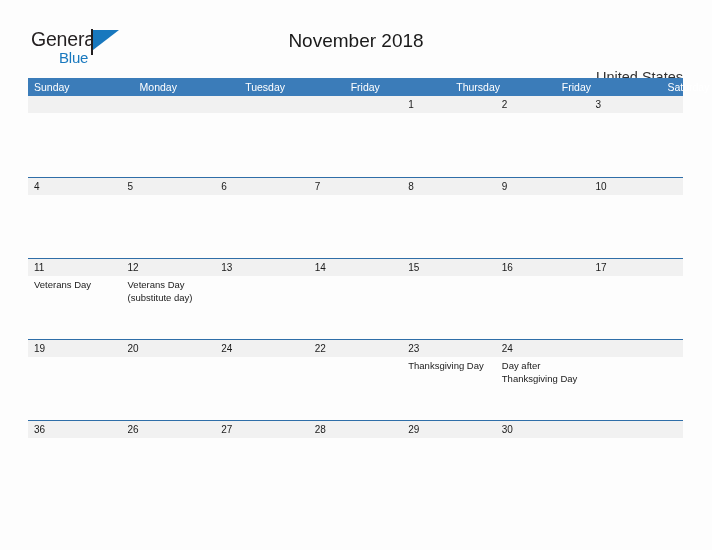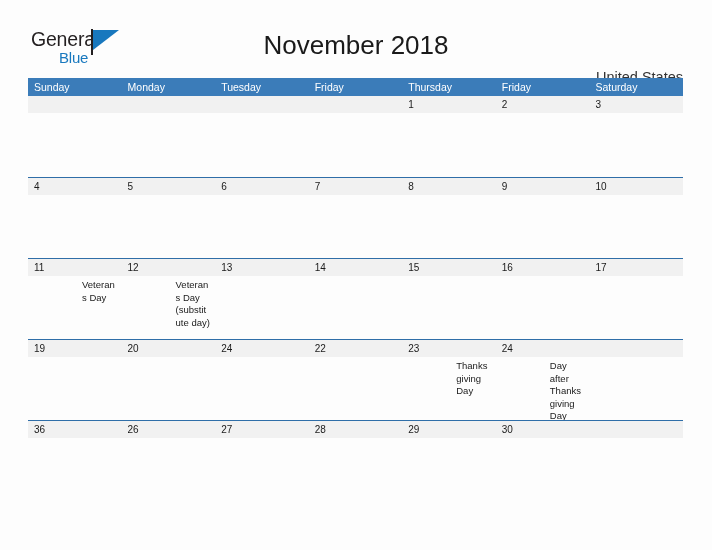--- a/index.html
+++ b/index.html
@@ -74,21 +74,21 @@
     border-top: 20px solid #1878be;
     border-right: 26px solid transparent;
   }
 
   .month-title {
     position: absolute;
     left: 0;
     top: 30px;
     width: 712px;
     text-align: center;
-    font-size: 26px;
+    font-size: 19px;
     font-weight: 400;
     color: #1a1a1a;
     letter-spacing: 0px;
     font-family: "Liberation Sans", sans-serif;
   }
 
   .country {
     position: absolute;
     right: 29px;
     top: 40px;
@@ -104,20 +104,21 @@
     left: 28px;
     top: 78px;
     width: 655px;
   }
 
   .weekday-row {
     display: flex;
     width: 655px;
     height: 18px;
     background: #3b7cb9;
+    gap: 12px;
   }
   .weekday-cell {
     width: 93.57px;
     flex: 0 0 93.57px;
     color: #ffffff;
     font-size: 10.5px;
     line-height: 18px;
     padding-left: 6px;
     box-sizing: border-box;
     font-family: "Liberation Sans", sans-serif;
@@ -165,21 +166,20 @@
     padding: 3px 5px 0 6px;
     box-sizing: border-box;
     font-size: 9.5px;
     line-height: 12.5px;
     color: #1a1a1a;
     font-family: "Liberation Sans", sans-serif;
     word-wrap: break-word;
   }
   .event-text {
     display: block;
-    margin-left: 48px;
   }
 </style>
 </head>
 <body>
 
 <div class="page">
 
   <div class="header">
 
     <div class="logo">

